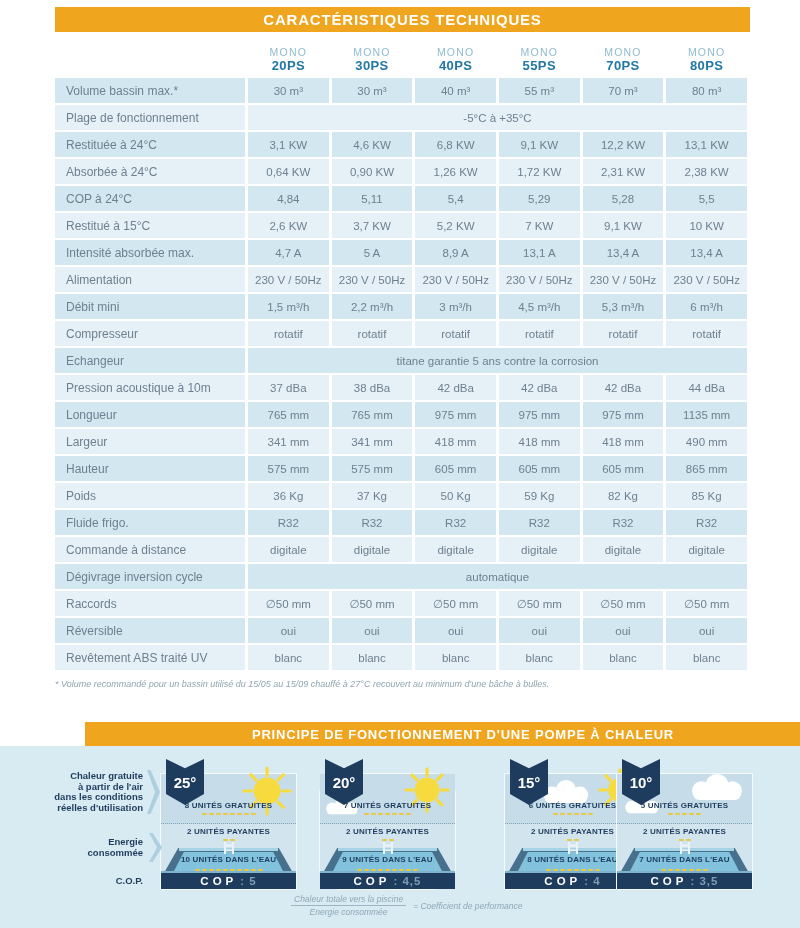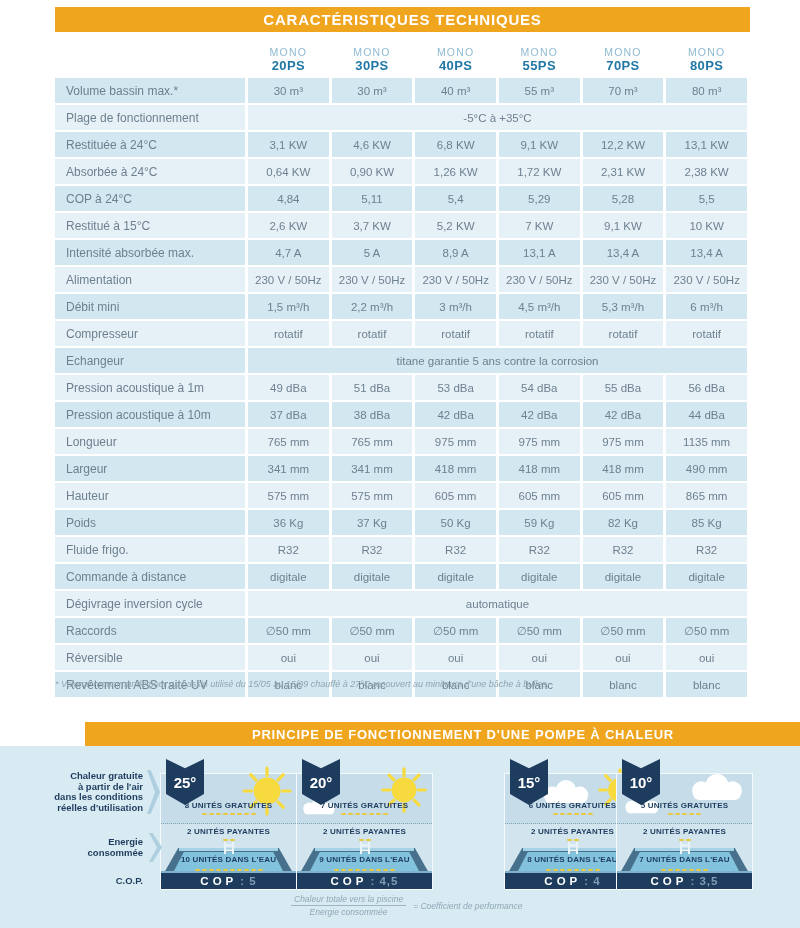--- a/index.html
+++ b/index.html
@@ -211,29 +211,20 @@
           <td class="val">rotatif</td>
           <td class="val">rotatif</td>
           <td class="val">rotatif</td>
           <td class="val">rotatif</td>
         </tr>
         <tr>
           <td class="lbl">Echangeur</td>
           <td class="val" colspan="6">titane garantie 5 ans contre la corrosion</td>
         </tr>
         <tr>
-          <td class="lbl">Pression acoustique à 1m</td>
-          <td class="val">49 dBa</td>
-          <td class="val">51 dBa</td>
-          <td class="val">53 dBa</td>
-          <td class="val">54 dBa</td>
-          <td class="val">55 dBa</td>
-          <td class="val">56 dBa</td>
-        </tr>
-        <tr>
           <td class="lbl">Pression acoustique à 10m</td>
           <td class="val">37 dBa</td>
           <td class="val">38 dBa</td>
           <td class="val">42 dBa</td>
           <td class="val">42 dBa</td>
           <td class="val">42 dBa</td>
           <td class="val">44 dBa</td>
         </tr>
         <tr>
           <td class="lbl">Longueur</td>
@@ -401,21 +392,21 @@
             <span class="dash"></span>
             <span class="dash"></span>
             <span class="dash"></span>
           </div>
         </div>
         <div class="cop-bar">
           <span class="cop-word">COP</span>
           <span class="cop-val">: 5</span>
         </div>
       </div>
-      <div class="panel" style="left: 296px;">
+      <div class="panel" style="left: 319px; border-radius: 22px;">
         <div class="badge">
           <span>20°</span>
         </div>
         <div class="sec-a">
           <div class="art-item" style="right: 5px; top: -7px;"><svg width="46" height="46" viewBox="0 0 46 46">
               <g stroke="#F7DB3E" stroke-width="3.2" stroke-linecap="round">
                 <line x1="37.26" y1="23" x2="44.16" y2="23"></line>
                 <line x1="33.08334269972017" y1="33.08334269972017" x2="37.96237948990735" y2="37.96237948990735"></line>
                 <line x1="23" y1="37.26" x2="23" y2="44.16"></line>
                 <line x1="12.916657300279832" y1="33.08334269972017" x2="8.037620510092653" y2="37.96237948990735"></line>

